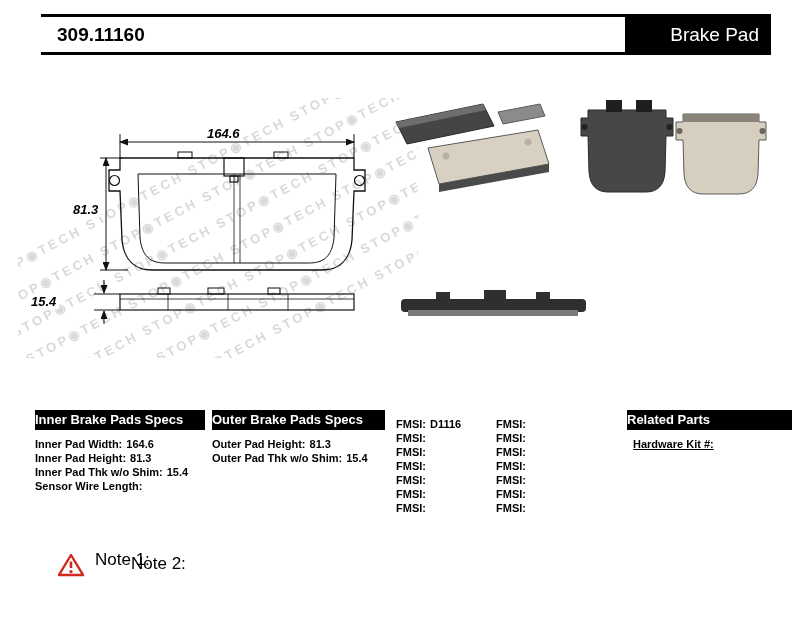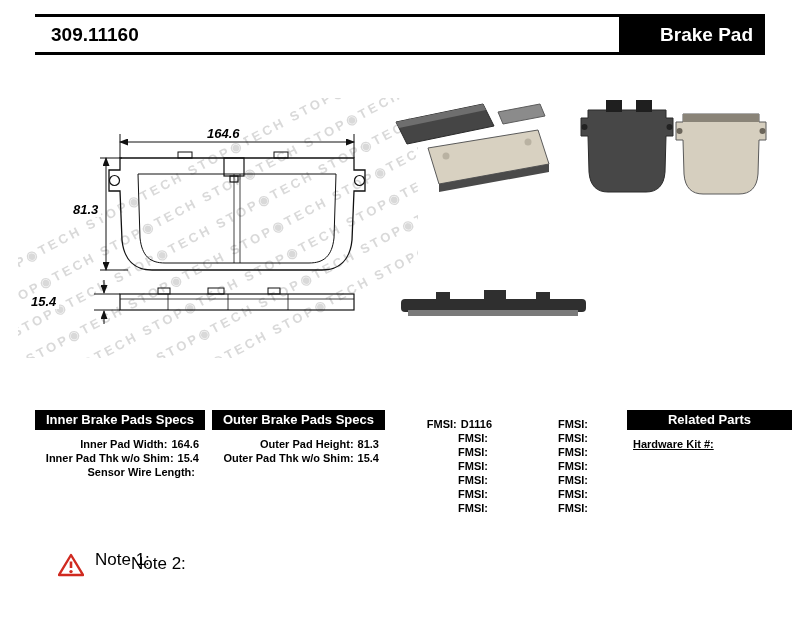--- a/index.html
+++ b/index.html
@@ -1,25 +1,25 @@
 <!DOCTYPE html>
 <html><head>
 <meta charset="utf-8">
 <style>
   * { margin:0; padding:0; box-sizing:border-box; }
   html,body { background:#fff; }
   body { font-family:"Liberation Sans", sans-serif; color:#000; }
   .page { position:relative; width:800px; height:619px; background:#fff; overflow:hidden; outline:1px solid #e4e4e4; }
 
   
-  .header { position:absolute; left:35px; top:14px; width:730px; height:41px;
+  .header { position:absolute; left:41px; top:14px; width:730px; height:41px;
             border-top:3px solid #000; border-bottom:3px solid #000;
             display:flex; align-items:stretch; justify-content:space-between; }
   .part-number { font-size:19px; font-weight:bold; padding-left:16px; display:flex; align-items:center; }
-  .product-type { background:#000; color:#fff; font-size:19px; font-weight:bold;
+  .product-type { background:#000; color:#fff; font-size:19px; font-weight:normal;
                   width:146px; display:flex; align-items:center; justify-content:flex-end; padding-right:12px; }
 
   
   .drawing { position:absolute; left:58px; top:118px; width:320px; height:210px; }
   .drawing svg { position:absolute; left:0; top:0; }
   .watermark-layer { position:absolute; left:-40px; top:-20px; width:400px; height:260px;
                      overflow:hidden; pointer-events:none; }
   .wm-rot { position:absolute; left:-60px; top:0; width:560px; transform:rotate(-28deg) translate(20px,40px); }
   .wm-line { font-size:13px; font-weight:bold; letter-spacing:3px; color:rgba(130,130,130,0.30);
              white-space:nowrap; line-height:30px; }
@@ -36,25 +36,25 @@
   .photo-strip { left:396px; top:286px; }
 
   
   .table-area { position:absolute; left:35px; top:410px; width:730px; height:150px; }
   .col { position:absolute; top:0; }
   .col1 { left:0; width:170px; }
   .col2 { left:177px; width:173px; }
   .col3 { left:357px; width:200px; }
   .col4 { left:565px; width:165px;margin-left:27px; }
   .col-header { background:#000; color:#fff; font-weight:bold; font-size:13px;
-                height:20px; line-height:20px; text-align:center; }
+                height:20px; line-height:20px; }
   .col-body { margin-top:7px; }
-  .spec-row { font-size:11px; font-weight:bold; line-height:14px; text-align:right; padding-right:6px; white-space:nowrap; }
+  .spec-row { font-size:11px; font-weight:bold; line-height:14px; text-align:left; padding-right:6px; white-space:nowrap; }
   .fmsi-row { display:flex; font-size:11px; font-weight:bold; line-height:14px; }
-  .fmsi-cell { width:50%; padding-left:4px; white-space:nowrap;text-align:right; }
+  .fmsi-cell { width:50%; padding-left:4px; white-space:nowrap; }
   .related-row { font-size:11px; font-weight:bold; line-height:14px; padding-left:6px; text-align:left;text-decoration:underline; }
   .val { margin-left:4px; }
 
   
   .notes { position:absolute; left:58px; top:550px; width:200px; height:50px; }
   .warning-tri { position:absolute; left:0; top:3px; }
   .note-label { position:absolute; left:37px; font-size:17px; font-weight:normal; }
   .note1 { top:0; }
   .note2 { top:4px;margin-left:36px; }
 </style>
@@ -171,20 +171,23 @@
 
   <section class="table-area">
 
     <div class="col col1">
       <div class="col-header">Inner Brake Pads Specs</div>
       <div class="col-body">
         <div class="spec-row">
           <span>Inner Pad Width:</span><span class="val">164.6</span>
         </div>
         <div class="spec-row">
+          <span>Inner Pad Height:</span><span class="val">81.3</span>
+        </div>
+        <div class="spec-row">
           <span>Inner Pad Thk w/o Shim:</span><span class="val">15.4</span>
         </div>
         <div class="spec-row">
           <span>Sensor Wire Length:</span><span class="val"></span>
         </div>
       </div>
     </div>
 
     <div class="col col2">
       <div class="col-header">Outer Brake Pads Specs</div>

